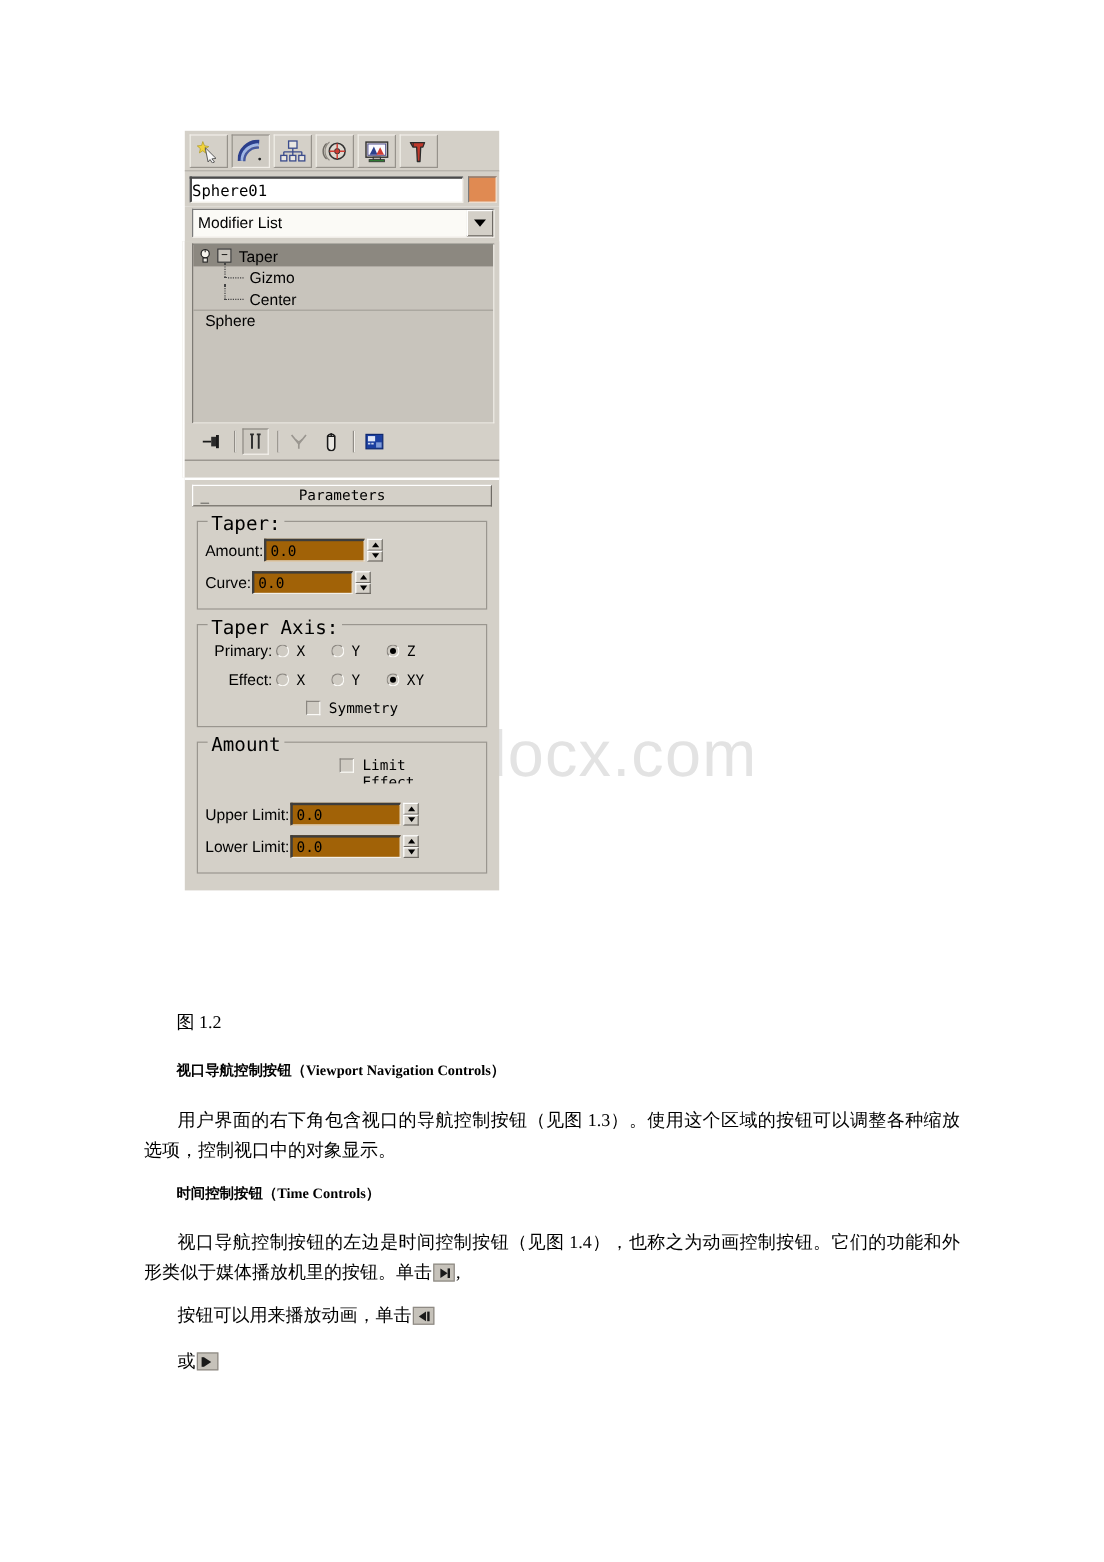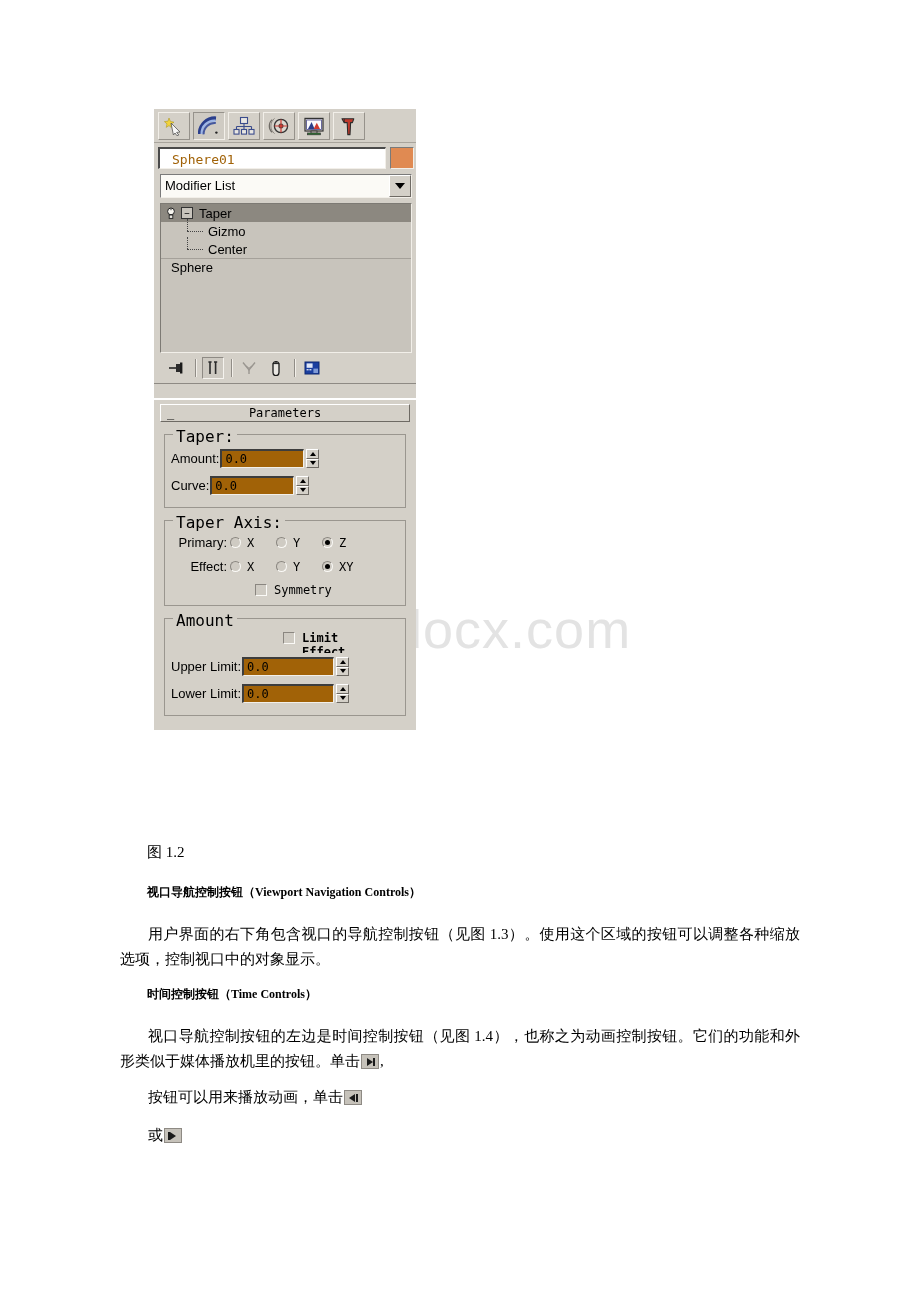--- a/index.html
+++ b/index.html
@@ -76,23 +76,23 @@
   .namefield{
     flex:1;
     height:22px;
     background:#ffffff;
     border-top:2px solid #4a4a4a;
     border-left:2px solid #4a4a4a;
     border-right:1px solid #f2efe9;
     border-bottom:1px solid #f2efe9;
     font-family:"DejaVu Sans Mono", monospace;
     font-size:13px;
-    color:#a16207;
+    color:#000000;
     line-height:22px;
-    padding-left:12px;
+    padding-left:0;
     box-sizing:border-box;
     overflow:hidden;
     white-space:nowrap;
   }
   .colorswatch{
     width:24px;height:22px;
     margin-left:4px;
     border-top:1px solid #7a7a7a;
     border-left:1px solid #7a7a7a;
     border-right:1px solid #f2efe9;
@@ -646,21 +646,21 @@
 
         <div class="checkrow" style="padding-left:84px;">
           <span class="chk"></span>
           <span>Symmetry</span>
         </div>
       </div>
 
       <div class="group" style="padding-top:12px;">
         <div class="group-title">Amount</div>
 
-        <div class="clip-wrap" style="padding-left:112px;margin-bottom:4px;font-weight:bold;">
+        <div class="clip-wrap" style="padding-left:112px;margin-bottom:16px;">
           <div class="checkrow">
             <span class="chk"></span>
             <span>Limit</span>
           </div>
           <div class="checkrow" style="padding-left:19px;">
             <span>Effect</span>
           </div>
         </div>
 
         <div class="fieldrow">

